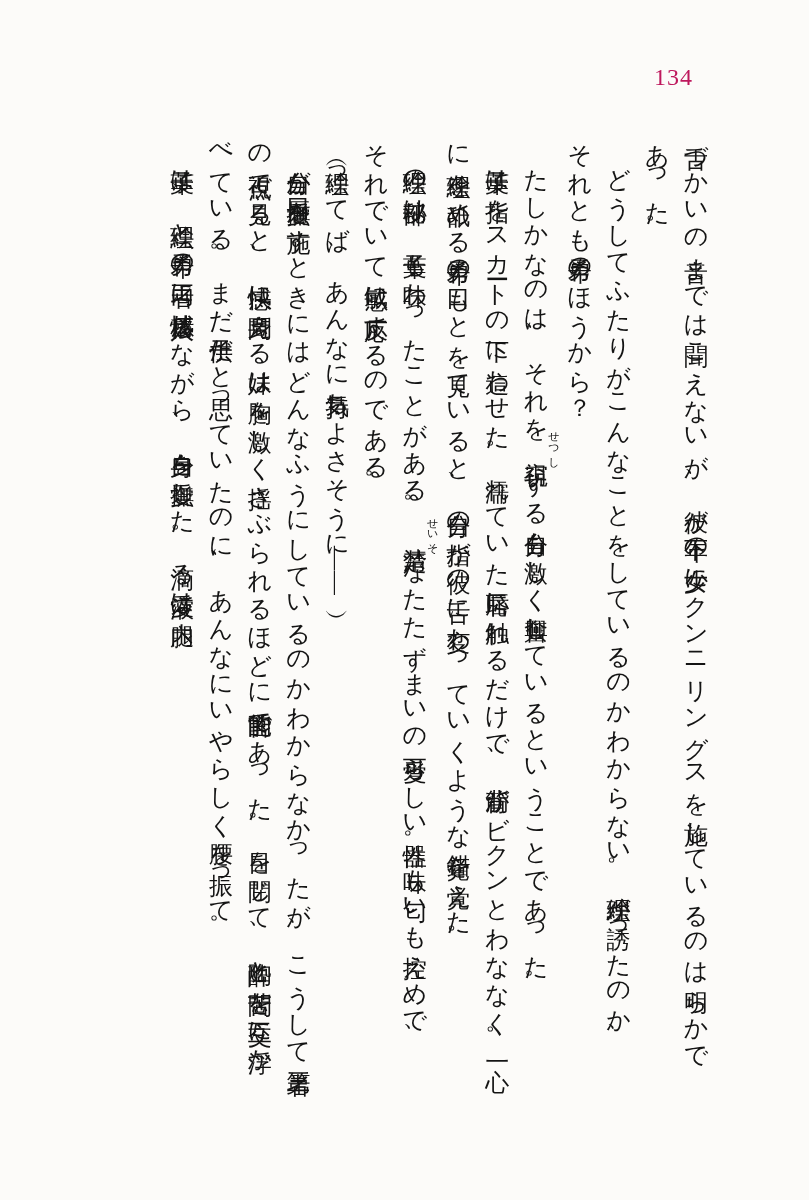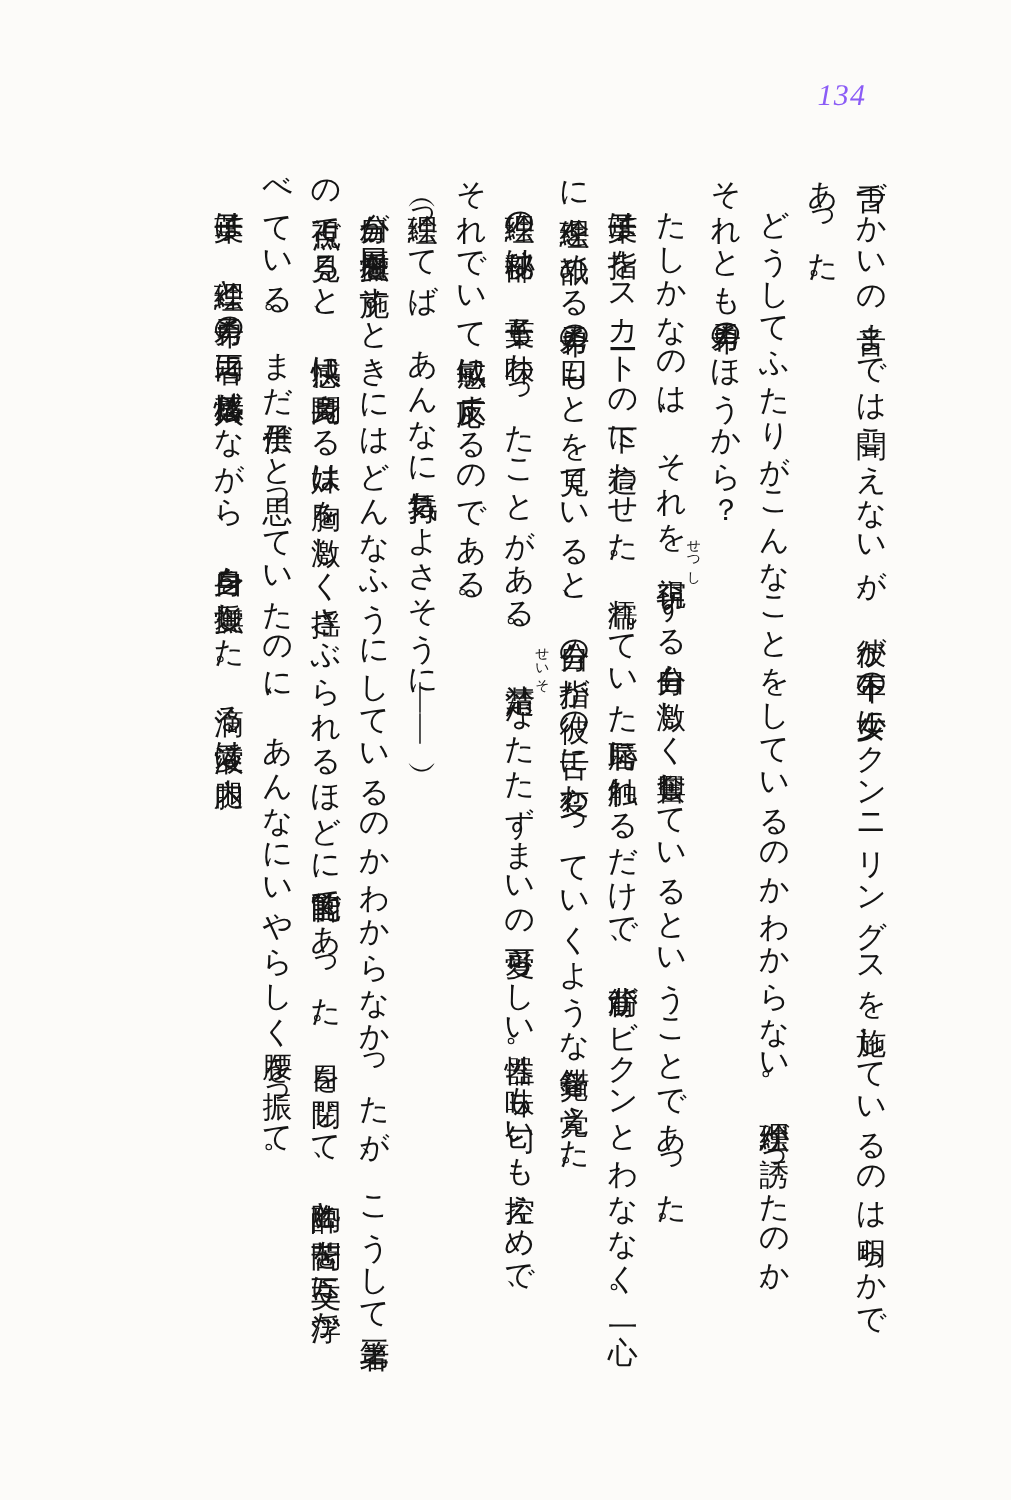--- a/index.html
+++ b/index.html
@@ -16,23 +16,22 @@
   }
   .page {
     position: absolute;
     inset: 0;
   }
   .page-number {
     position: absolute;
     top: 64px;
     right: 116px;
     font-size: 24px;
-    font-style: italic;
     letter-spacing: 1px;
-    color: #8b5cf6;
+    color: #be185d;
     margin-left: 20px;
   }
   .text-block {
     position: absolute;
     top: 128px;
     right: 94px;
     height: 942px;
     writing-mode: vertical-rl;
     text-orientation: mixed;
     font-size: 24px;

